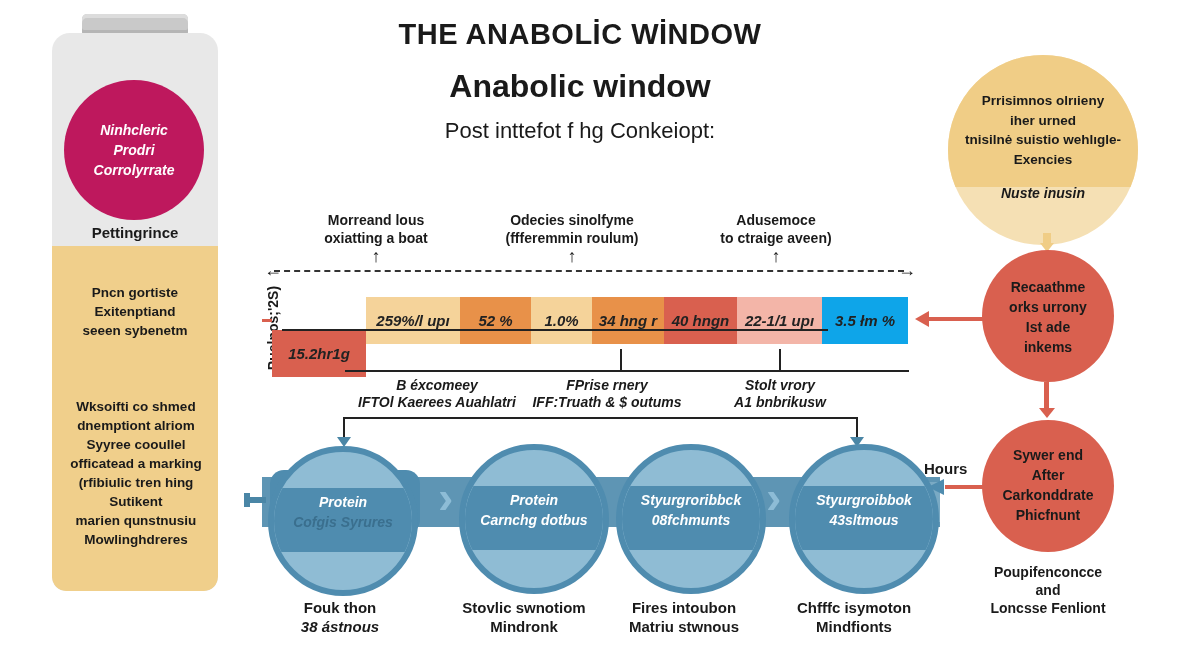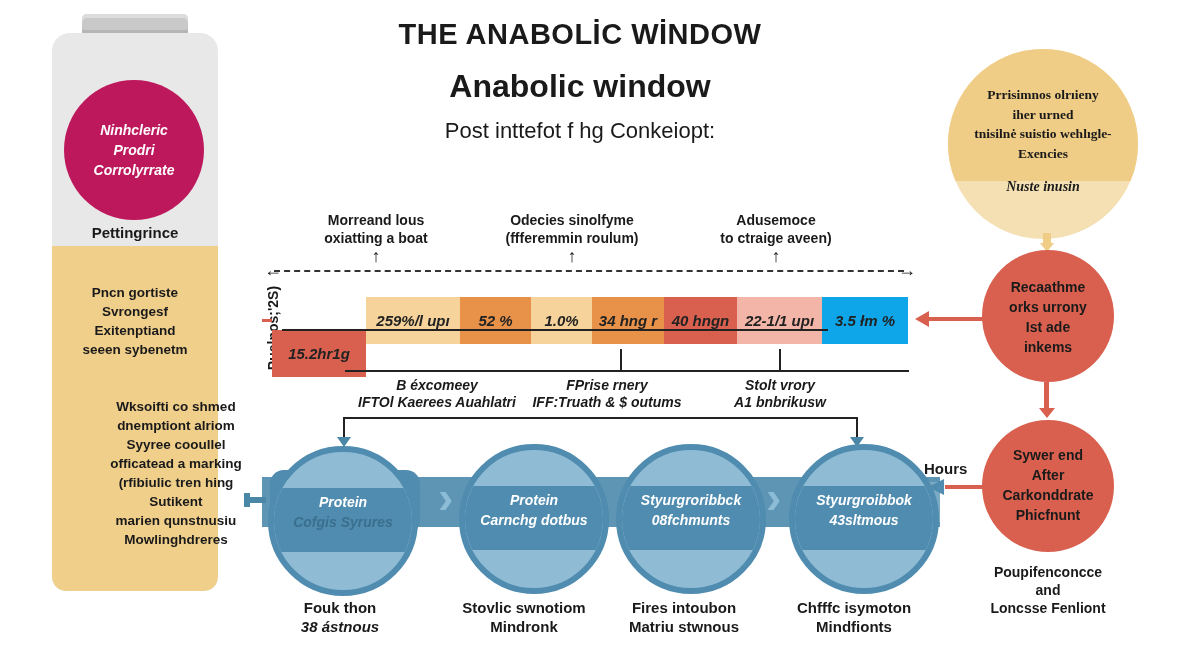--- a/index.html
+++ b/index.html
@@ -15,21 +15,21 @@
 
   
   .bottle-cap { left:82px; top:14px; width:106px; height:20px; background:#c9c9c9; border-radius:5px 5px 2px 2px;
                 box-shadow: inset 0 -4px 0 #b5b5b5, inset 0 4px 0 #dcdcdc; }
   .bottle-body { left:52px; top:33px; width:166px; height:558px; background:#e8e8e8; border-radius:18px 18px 14px 14px; overflow:hidden; }
   .bottle-band { position:absolute; left:0; top:213px; width:100%; height:345px; background:#f0cf8b; border-radius:0 0 14px 14px; }
   .bottle-circle { left:64px; top:80px; width:140px; height:140px; border-radius:50%; background:#be185d; color:#fff;
                    display:flex; flex-direction:column; align-items:center; justify-content:center; font-style:italic; font-weight:700; font-size:14px; line-height:20px; }
   .bottle-label { left:52px; top:224px; width:166px; font-size:15px; font-weight:700; }
   .bottle-text1 { left:52px; top:283px; width:166px; font-size:13.5px; font-weight:700; line-height:19px; }
-  .bottle-text2 { left:52px; top:397px; width:168px; font-size:13.5px; font-weight:700; line-height:19px;padding-left:40px; }
+  .bottle-text2 { left:52px; top:397px; width:168px; font-size:13.5px; font-weight:700; line-height:19px; }
 
   
   .annot { font-size:14px; font-weight:700; line-height:18px; width:200px; }
   .up-arrow { font-size:18px; line-height:18px; font-weight:400; }
 
   .dashed { left:274px; top:270px; width:630px; height:0; border-top:2px dashed #333; }
   .dash-arrow-l { left:264px; top:260px; font-size:18px; }
   .dash-arrow-r { left:898px; top:260px; font-size:18px; }
 
   
@@ -57,21 +57,21 @@
   .pipe-stubcap { left:244px; top:493px; width:6px; height:14px; background:#4a86a6; }
   .pipe-end { left:920px; top:482px; width:20px; height:40px; background:#7aaac4; }
   .pipe-cap1 { left:270px; top:470px; width:150px; height:64px; background:#4f8caf; border-radius:14px; }
   .circle { width:150px; height:150px; border-radius:50%; background:#8fbcd4; border:6px solid #4f8caf; box-sizing:border-box; overflow:hidden; }
   .circle-band { position:absolute; left:0; top:36px; width:100%; height:64px; background:#4f8caf; }
   .circle-text { position:absolute; left:0; top:40px; width:100%; text-align:center; color:#fff; font-style:italic; font-weight:700; font-size:14px; line-height:20px; }
   .chev { font-size:46px; color:#8dbcd6; font-weight:700; }
   .clabel { font-size:15px; font-weight:700; line-height:19px; width:180px; }
 
   
-  .rc1 { left:948px; top:49px; width:190px; height:190px; border-radius:50%; background:#f5e0b4; overflow:hidden;font-family:Liberation Serif, serif; }
+  .rc1 { left:948px; top:55px; width:190px; height:190px; border-radius:50%; background:#f5e0b4; overflow:hidden; }
   .rc1-top { position:absolute; left:0; top:0; width:100%; height:132px; background:#f0cd86; }
   .rc-text { font-size:14px; font-weight:700; line-height:20px; }
   .rc2 { left:982px; top:250px; width:132px; height:132px; border-radius:50%; background:#d9604f; }
   .rc3 { left:982px; top:420px; width:132px; height:132px; border-radius:50%; background:#d9604f; }
   .arrow-tan-v { left:1043px; top:233px; width:8px; height:12px; background:#f0cd86; }
   .arrow-tan-h { left:1040px; top:243px; width:0; height:0; border-left:7px solid transparent; border-right:7px solid transparent; border-top:9px solid #f0cd86; }
   .arrow-red-v { left:1044px; top:382px; width:5px; height:28px; background:#d9604f; }
   .arrow-red-h { left:1039px; top:408px; width:0; height:0; border-left:8px solid transparent; border-right:8px solid transparent; border-top:10px solid #d9604f; }
   .arrow-red-l1 { left:925px; top:317px; width:58px; height:4px; background:#d9604f; }
   .arrow-red-l1h { left:915px; top:311px; width:0; height:0; border-top:8px solid transparent; border-bottom:8px solid transparent; border-right:14px solid #d9604f; }
@@ -92,21 +92,20 @@
   <div class="bottle-band"></div>
 </div>
 <div class="abs bottle-circle">
   <div>Ninhcleric</div>
   <div>Prodri</div>
   <div>Corrolyrrate</div>
 </div>
 <div class="abs bottle-label center">Pettingrince</div>
 <div class="abs bottle-text1 center">
   <div>Pncn gortiste</div>
-  <div>Svrongesf</div>
   <div>Exitenptiand</div>
   <div>seeen sybenetm</div>
 </div>
 <div class="abs bottle-text2 center">
   <div>Wksoifti co shmed</div>
   <div>dnemptiont alriom</div>
   <div>Syyree cooullel</div>
   <div>officatead a marking</div>
   <div>(rfibiulic tren hing</div>
   <div>Sutikent</div>

